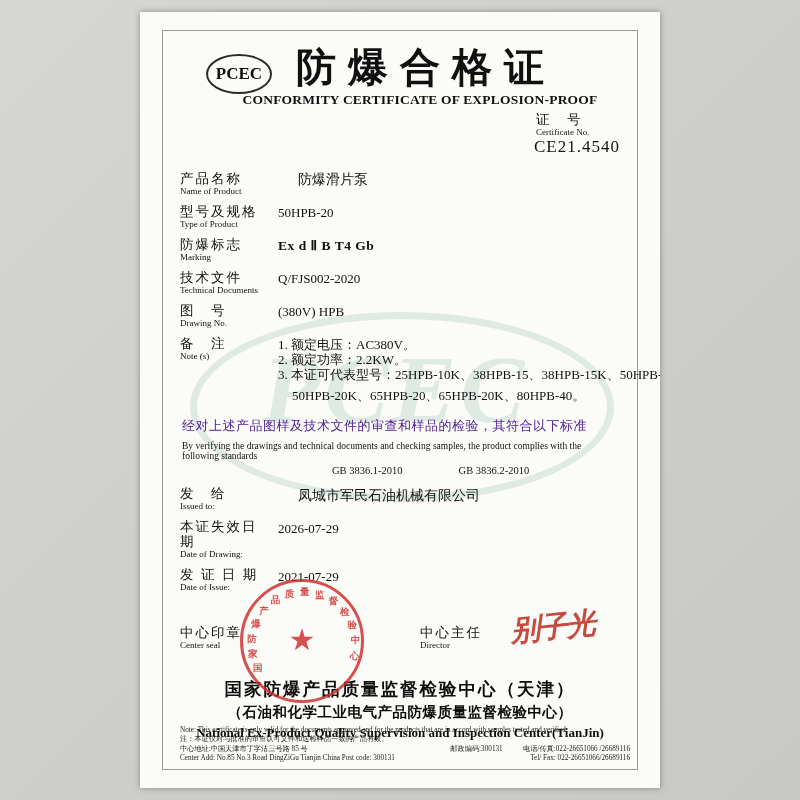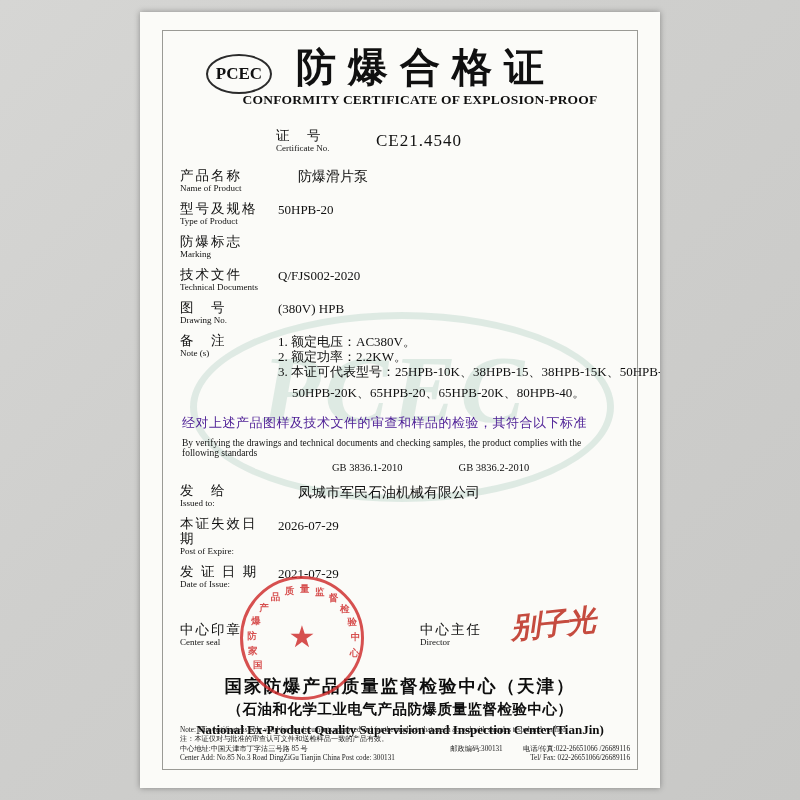--- a/index.html
+++ b/index.html
@@ -114,23 +114,23 @@
     font-size: 13.5px;
     color: #101010;
     padding-left: 40px;
     letter-spacing: 0.2px;
     margin-top: 2px;
   }
 
   
   .certno-row {
     display: flex;
-    align-items: center;
-    margin-top: 16px;
+    align-items: flex-end;
     padding-left: 96px;
+    flex-direction: column;
   }
   .lbl-cn {
     font-size: 13.5px;
     color: #111;
     letter-spacing: 2px;
     line-height: 15px;
   }
   .lbl-en {
     font-size: 9px;
     color: #111;
@@ -386,20 +386,21 @@
             <div class="lbl-en">Type of Product</div>
           </div>
           <div class="value">50HPB-20</div>
         </div>
 
         <div class="field">
           <div class="label">
             <div class="lbl-cn">防爆标志</div>
             <div class="lbl-en">Marking</div>
           </div>
+          <div class="value bold">Ex d Ⅱ B T4 Gb</div>
         </div>
 
         <div class="field">
           <div class="label">
             <div class="lbl-cn">技术文件</div>
             <div class="lbl-en">Technical Documents</div>
           </div>
           <div class="value">Q/FJS002-2020</div>
         </div>
 
@@ -441,21 +442,21 @@
           <div class="label">
             <div class="lbl-cn">发　给</div>
             <div class="lbl-en">Issued to:</div>
           </div>
           <div class="value big">凤城市军民石油机械有限公司</div>
         </div>
 
         <div class="field">
           <div class="label">
             <div class="lbl-cn">本证失效日期</div>
-            <div class="lbl-en">Post of Expire:</div>
+            <div class="lbl-en">Date of Drawing:</div>
           </div>
           <div class="value">2026-07-29</div>
         </div>
 
         <div class="field">
           <div class="label">
             <div class="lbl-cn">发 证 日 期</div>
             <div class="lbl-en">Date of Issue:</div>
           </div>
           <div class="value">2021-07-29</div>

